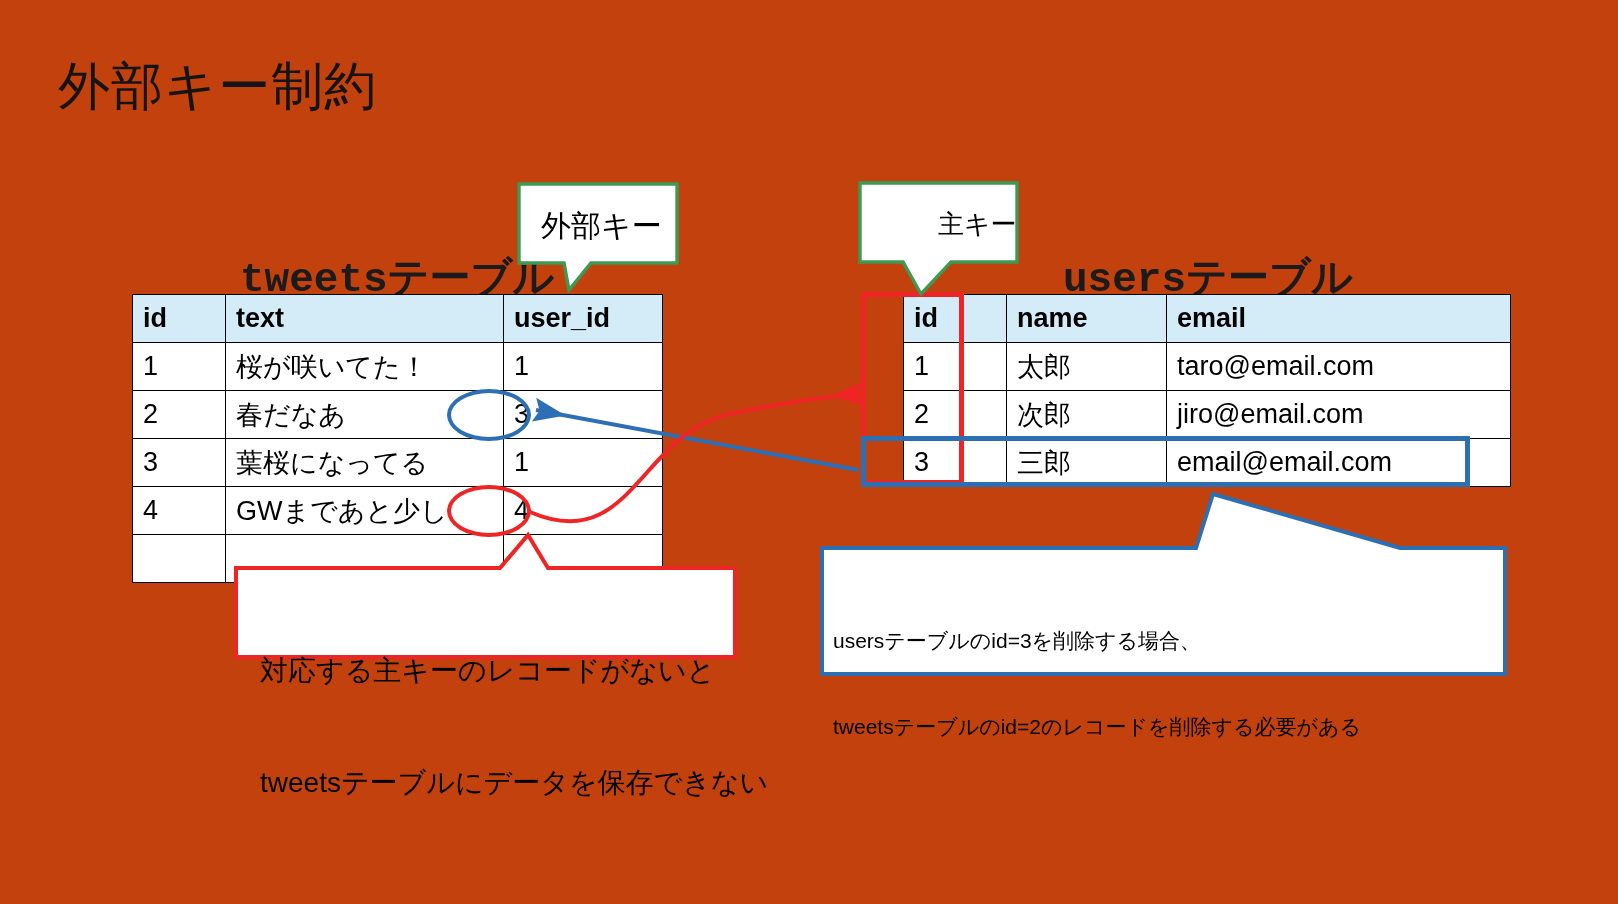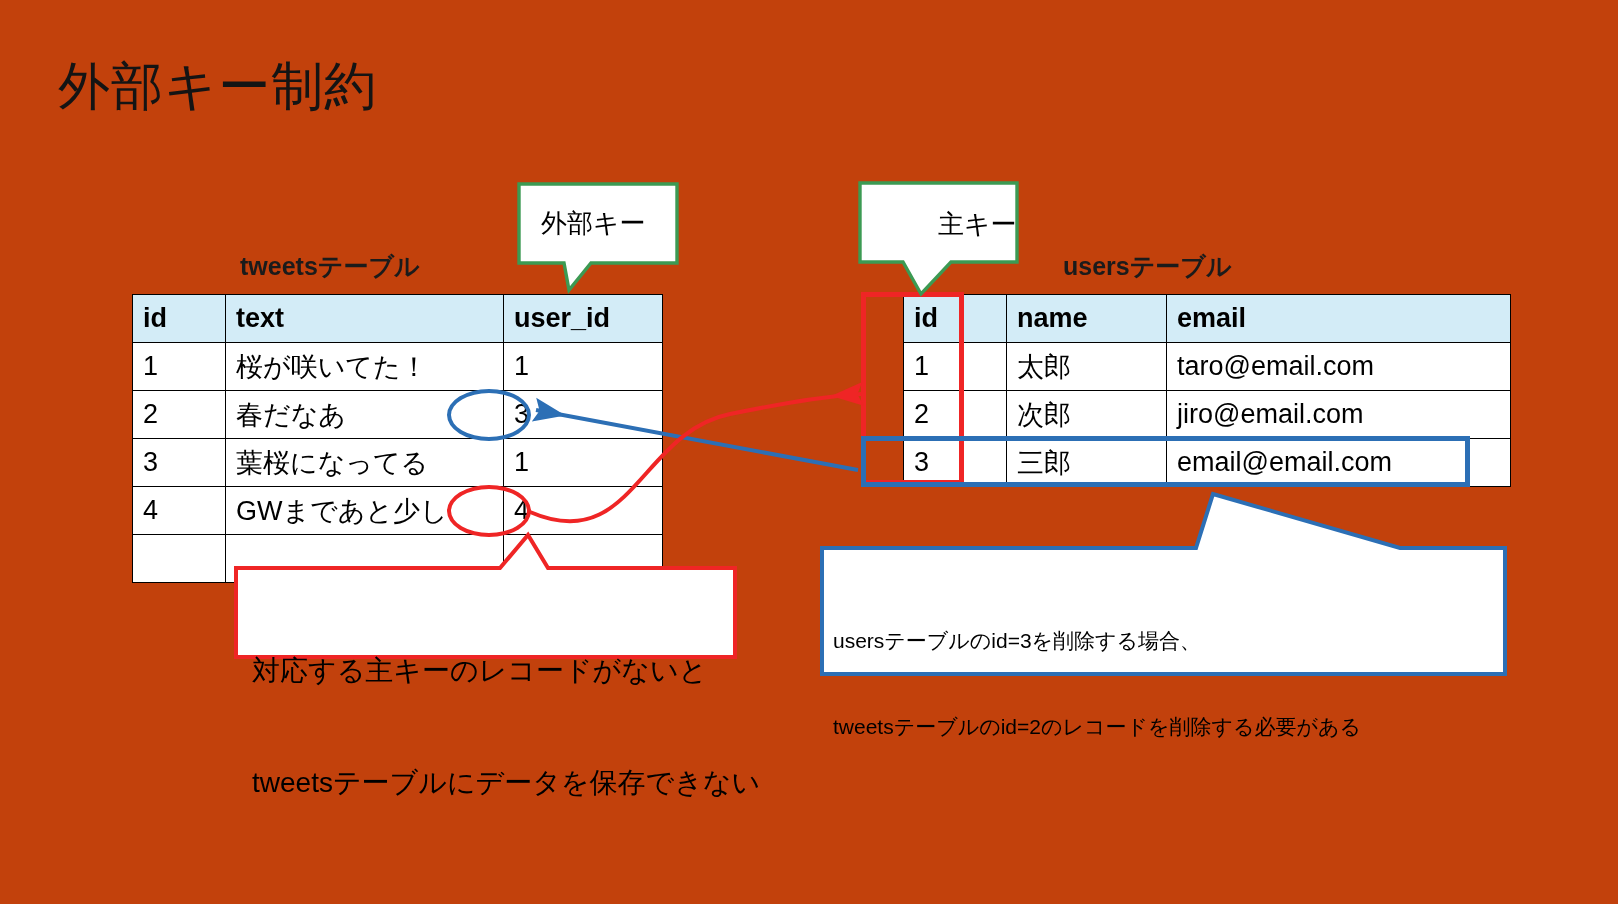--- a/index.html
+++ b/index.html
@@ -27,24 +27,25 @@
     font-size: 52px;
     font-weight: 400;
     letter-spacing: 1px;
     color: #141414;
     white-space: nowrap;
   }
 
   
   .table-title {
     position: absolute;
-    font-size: 25px;
+    font-size: 41px;
     font-weight: bold;
     color: #1b1b1b;
     white-space: nowrap;
+    font-family: Liberation Mono, monospace;
   }
   #tweets-title { left: 240px; top: 250px; }
   #users-title  { left: 1063px; top: 250px; }
 
   
   .data-table {
     position: absolute;
     border-collapse: collapse;
     table-layout: fixed;
     background: #ffffff;
@@ -130,28 +131,28 @@
   
   .callout-text {
     position: absolute;
     font-size: 26px;
     line-height: 1.26;
     color: #000000;
     white-space: pre;
   }
   #green-callout-fk-text {
     left: 541px; top: 207px;
-    font-size: 26px;
+    font-size: 30px;
   }
   #green-callout-pk-text {
     left: 938px; top: 208px;
     font-size: 26px;
   }
   #red-callout-text {
-    left: 252px; top: 578px;
+    left: 260px; top: 578px;
     font-size: 28px;
     line-height: 1.33;
   }
   #blue-callout-text {
     left: 833px; top: 570px;
     font-size: 21px;
     line-height: 1.36;
   }
 </style>
 </head>

